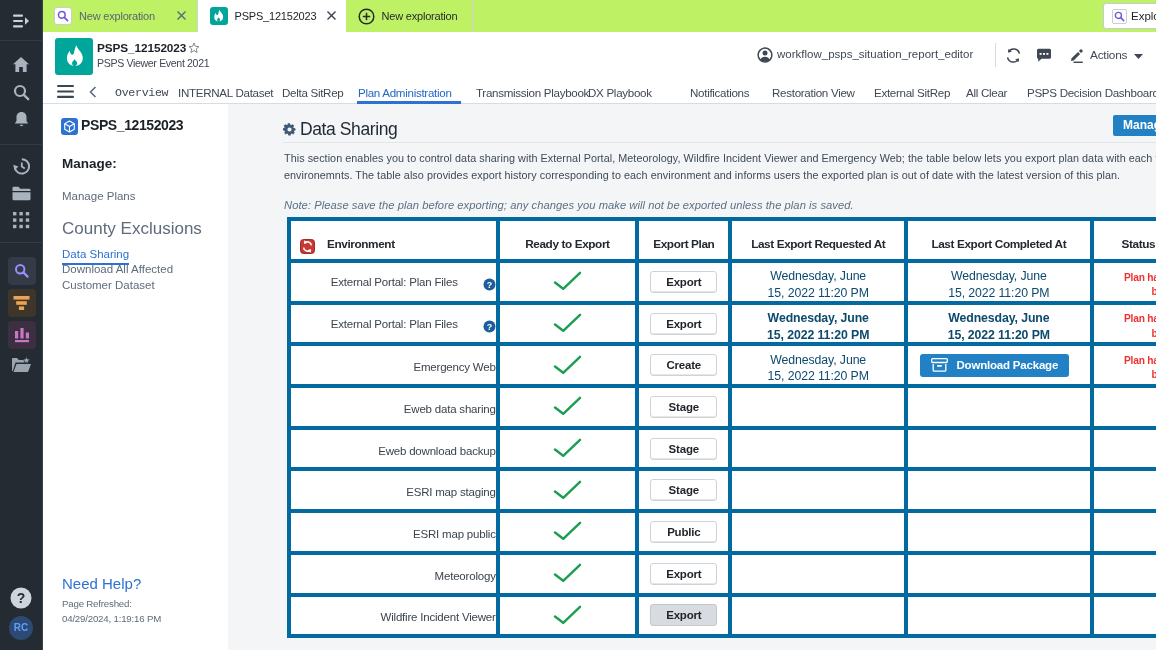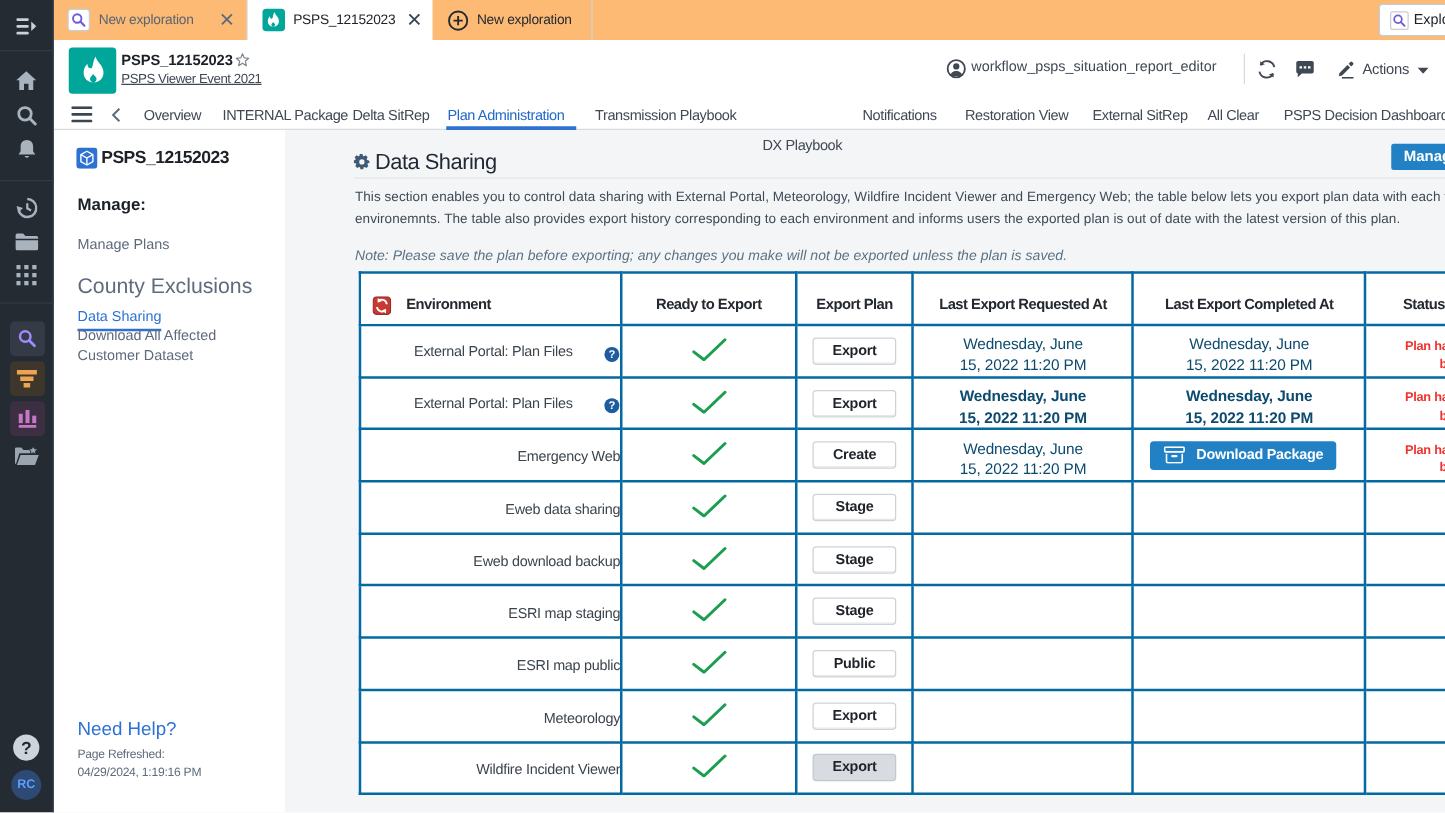--- a/index.html
+++ b/index.html
@@ -7,57 +7,57 @@
 body { position:relative; background:#F4F5F7; }
 .abs { position:absolute; }
 
 
 #sidebar { left:0; top:0; width:43px; height:650px; background:#252B33; border-right:1px solid #3A414C; z-index:50; }
 #sidebar svg { position:absolute; }
 .sdiv { position:absolute; left:0; width:43px; height:1px; background:#333a44; }
 .tile { position:absolute; left:8px; width:28px; height:28px; border-radius:4px; }
 
 
-#tabbar { left:43px; top:0; width:1113px; height:45px; background:#fdba74; }
+#tabbar { left:43px; top:0; width:1113px; height:45px; background:#bef264; }
 .tab { position:absolute; top:0; height:32px; font-size:11px; letter-spacing:-0.2px; }
 .tabtxt { position:absolute; top:10px; }
 #tab1 { left:0; width:154.5px; border-right:1px solid #CDD2D8; }
 #tab2 { left:154.5px; width:148px; background:#ffffff; }
 #tab3 { left:302.5px; width:128.5px; border-right:1px solid #CDD2D8; }
 .tclose { position:absolute; top:9px; width:13px; height:13px; }
 .iconbox { position:absolute; top:7px; width:18px; height:18px; border-radius:3px; }
 
 
 #explobox { left:1103px; top:3px; width:90px; height:26px; background:#fff; border:1px solid #C5CBD3; border-radius:3px; }
 
 
 #header { left:43px; top:32px; width:1113px; height:46px; background:#fff; }
 #appicon { left:55px; top:38px; width:38px; height:37px; background:#00A699; border-radius:3px; }
 #htitle { left:97px; top:40.5px; font-size:11.8px; font-weight:bold; color:#1C2127; letter-spacing:-0.1px; }
-#hsub { left:97px; top:57px; font-size:10.6px; color:#404854; letter-spacing:-0.35px;text-decoration:underline; }
+#hsub { left:97px; top:57px; font-size:10.6px; color:#404854; letter-spacing:-0.35px; }
 #hright { left:750px; top:32px; width:406px; height:46px; color:#404854; }
 
 
 #navrow { left:43px; top:78px; width:1113px; height:26px; background:#fff; border-bottom:1px solid #D8DCE0; }
 .nav { position:absolute; top:7.5px; font-size:11.6px; letter-spacing:-0.3px; color:#404854; white-space:nowrap; }
 #navactive { color:#2368C8; }
 #navline { position:absolute; left:314px; top:22.5px; width:104px; height:3px; background:#2D72D2; }
 
 
 #leftpanel { left:43px; top:104px; width:185px; height:546px; background:#fff; }
 .lp { position:absolute; white-space:nowrap; }
 #ctitle { left:300px; top:119px; font-size:17.5px; color:#1F2833; letter-spacing:-0.4px; }
 #chr { left:283px; top:142px; width:873px; height:1px; background:#E2E5E9; }
 .para { position:absolute; left:284px; white-space:nowrap; font-size:10.8px; color:#3E4A56; letter-spacing:0.05px; }
 #note { left:284px; top:199px; font-style:italic; color:#5A7184; font-size:11.2px; white-space:nowrap; letter-spacing:0.05px; }
 #managebtn { left:1113px; top:114.5px; width:90px; height:21.5px; background:#2181C4; border-radius:2px; color:#fff; font-size:12px; font-weight:bold; line-height:21.5px; padding-left:10px; }
 
 
 #tbl { left:287px; top:217px; width:907px; border-collapse:collapse; table-layout:fixed; background:#fff; }
-#tbl td, #tbl th { border:2px solid #0369a1; background:#fff; overflow:hidden; }
+#tbl td, #tbl th { border:4px solid #0369a1; background:#fff; overflow:hidden; }
 #tbl th { height:42px; padding-top:7px; font-size:11.8px; font-weight:bold; color:#24292F; letter-spacing:-0.4px; text-align:center; }
 #tbl td { height:41.7px; text-align:center; font-size:11.5px; color:#3C444D; letter-spacing:-0.2px; }
 #tbl td.env { text-align:right; padding-left:27px; padding-top:4px; white-space:nowrap; }
 #tbl th.env { text-align:left; padding-left:36px; position:relative; }
 .btn { display:inline-block; width:67px; height:22px; line-height:20px; border:1px solid #CDD3D9; border-radius:3px; background:#fff; box-shadow:inset 0 -1px 0 rgba(16,22,26,0.1); font-size:11.5px; font-weight:bold; color:#1F2329; }
 .btn.gray { background:#D8DBDF; border-color:#C2C8CE; box-shadow:none; }
 .date { position:relative; top:3px; font-size:12.3px; line-height:16.4px; color:#0c4a6e; letter-spacing:-0.1px; }
 .date.b { font-weight:bold; }
 #dlbtn { position:relative; left:-4.5px; display:inline-flex; align-items:center; justify-content:center; width:149px; height:23px; background:#2181C4; border-radius:3px; color:#fff; font-size:11.5px; font-weight:bold; }
 .redtx { position:absolute; left:1124px; color:#EE3230; font-size:10.2px; font-weight:bold; white-space:nowrap; letter-spacing:-0.2px; }
@@ -249,26 +249,26 @@
 <svg width="17" height="13" viewBox="0 0 17 13" style="position:absolute;left:14px;top:7px;">
       <g fill="#3B4653">
         <rect x="0" y="0" width="17" height="2.1" rx="1"></rect>
         <rect x="0" y="5.4" width="17" height="2.1" rx="1"></rect>
         <rect x="0" y="10.8" width="17" height="2.1" rx="1"></rect>
       </g>
     </svg>
 <svg width="8" height="12" viewBox="0 0 8 12" style="position:absolute;left:46px;top:8px;">
       <polyline points="6.5,1 1.5,6 6.5,11" fill="none" stroke="#5F6B7C" stroke-width="1.6"></polyline>
     </svg>
-  <span class="nav" style="left:72px;">Overview</span>
-  <span class="nav" style="left:135px;">INTERNAL Package</span>
+  <span class="nav" style="left:72px;font-family:Liberation Mono, monospace;">Overview</span>
+  <span class="nav" style="left:135px;">INTERNAL Dataset</span>
   <span class="nav" style="left:239px;">Delta SitRep</span>
   <span class="nav" id="navactive" style="left:315px;">Plan Administration</span>
   <span class="nav" style="left:433px;">Transmission Playbook</span>
-  <span class="nav" style="left:567px;margin-top:24px;">DX Playbook</span>
+  <span class="nav" style="left:545px;">DX Playbook</span>
   <span class="nav" style="left:647px;">Notifications</span>
   <span class="nav" style="left:729px;">Restoration View</span>
   <span class="nav" style="left:831px;">External SitRep</span>
   <span class="nav" style="left:923px;">All Clear</span>
   <span class="nav" style="left:984px;">PSPS Decision Dashboard</span>
   <div id="navline"></div>
 </div>
 
 <div id="leftpanel" class="abs">
     <svg width="17" height="17" viewBox="0 0 17 17" style="position:absolute;left:18px;top:14px;">

